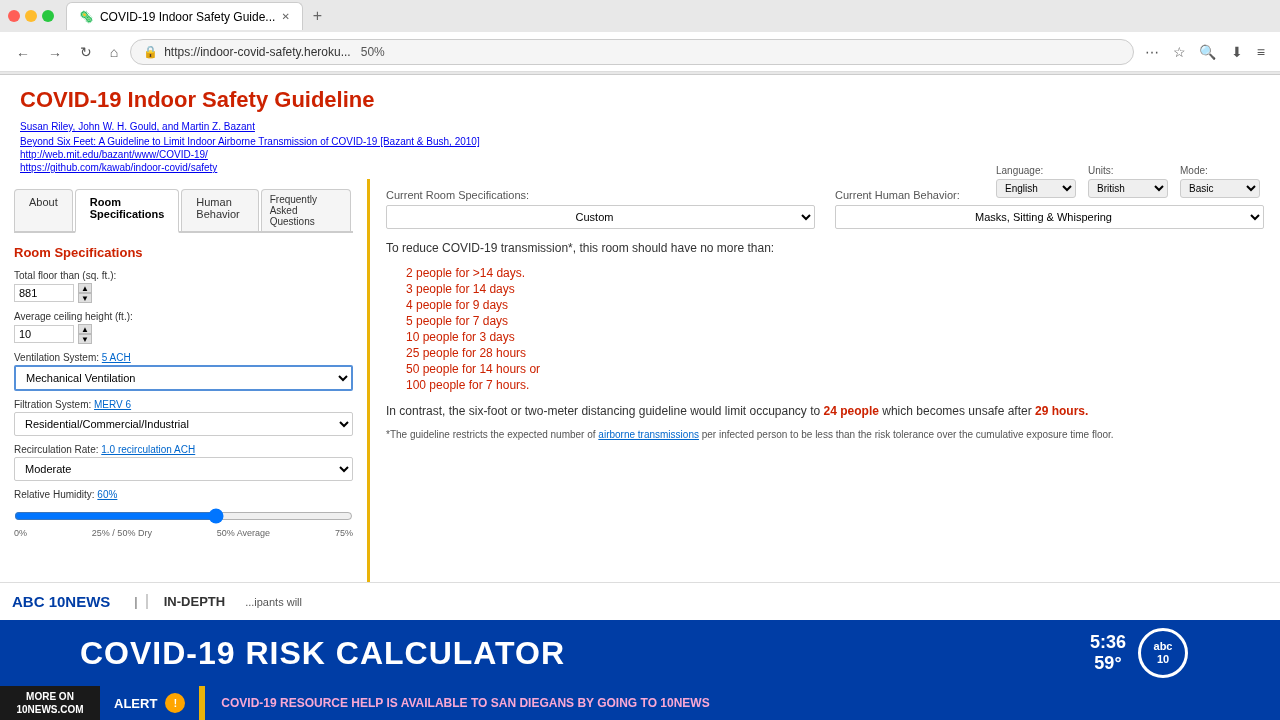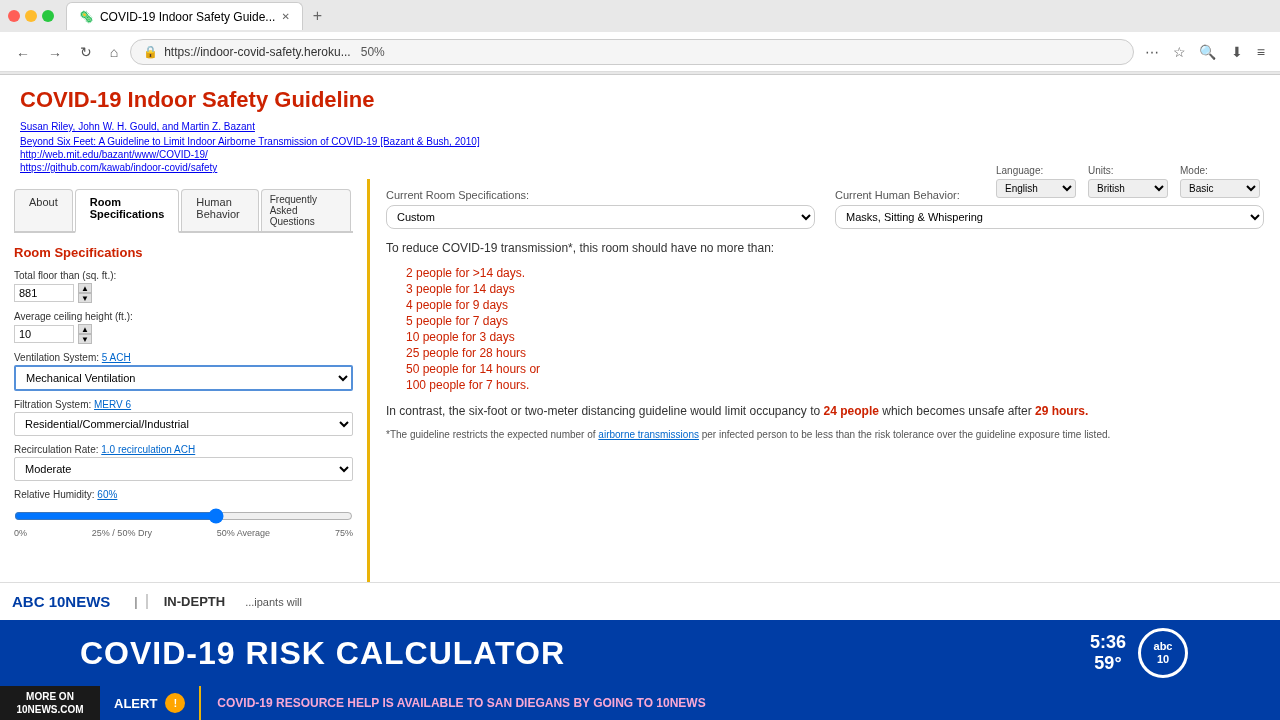--- a/index.html
+++ b/index.html
@@ -119,21 +119,21 @@
       line-height: 1.3;
     }
     .alert-badge {
       background: #003da5;
       color: white;
       font-weight: bold;
       font-size: 13px;
       padding: 0 14px;
       height: 100%;
       display: flex; align-items: center;
-      border-right: 2px solid #eab308;
+      border-right: 6px solid #eab308;
     }
     .alert-icon { 
       width: 20px; height: 20px; background: orange; border-radius: 50%;
       display: flex; align-items: center; justify-content: center;
       font-size: 10px; font-weight: bold; color: white; margin-left: 8px;
     }
     .ticker-text {
       color: #f9a8d4;
       font-size: 12px;
       font-weight: bold;
@@ -279,21 +279,21 @@
 
     .two-col-header {
       display: flex; gap: 20px; margin-bottom: 10px;
     }
     .col-header { flex: 1; }
     .col-header-label {
       font-size: 11px; color: #555; margin-bottom: 4px;
     }
     .room-dropdown, .behavior-dropdown {
       width: 100%; padding: 4px 6px; border: 1px solid #ccc; font-size: 11px;
-      border-radius: 8px; background: white;
+      border-radius: 2px; background: white; text-align: center;
     }
 
     .transmission-text {
       font-size: 12px; color: #333; margin-bottom: 8px; line-height: 1.6;
     }
     .transmission-list {
       list-style: none;
       margin-left: 20px;
       margin-bottom: 10px;
     }
@@ -550,21 +550,21 @@
       <p class="contrast-text">
         <span>In contrast, the six-foot or two-meter distancing guideline would limit occupancy to</span>
         <span class="highlight-red">24 people</span>
         <span>which becomes unsafe after</span>
         <span class="highlight-red">29 hours.</span>
       </p>
 
       <p class="footnote">
         <span>*The guideline restricts the expected number of</span>
         <a href="#">airborne transmissions</a>
-        <span>per infected person to be less than the risk tolerance over the guideline exposure time listed.</span>
+        <span>per infected person to be less than the risk tolerance over the cumulative exposure time floor.</span>
       </p>
     </div>
   </div>
 
   <div class="bottom-strip">
     <span>If people spend approximately</span>
     <select style="font-size:11px; padding:1px 4px; margin: 0 4px;">
       <option>4</option>
       <option>1</option>
       <option>2</option>

